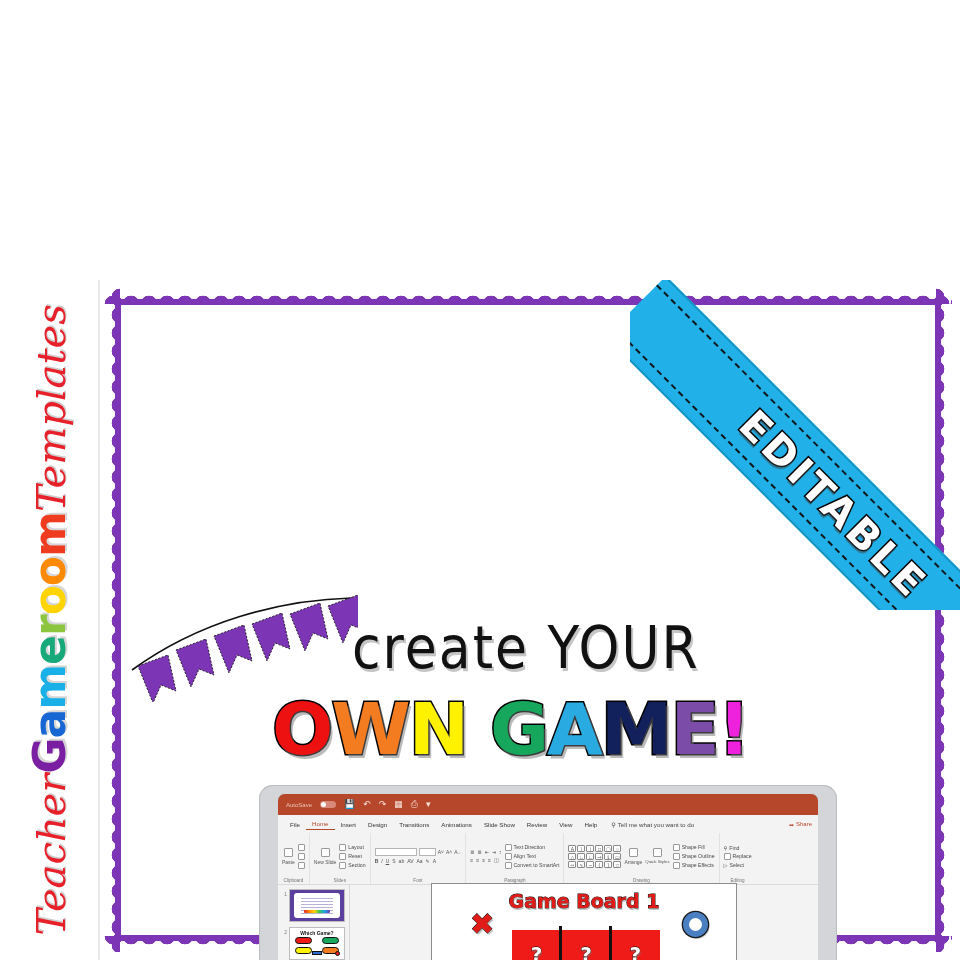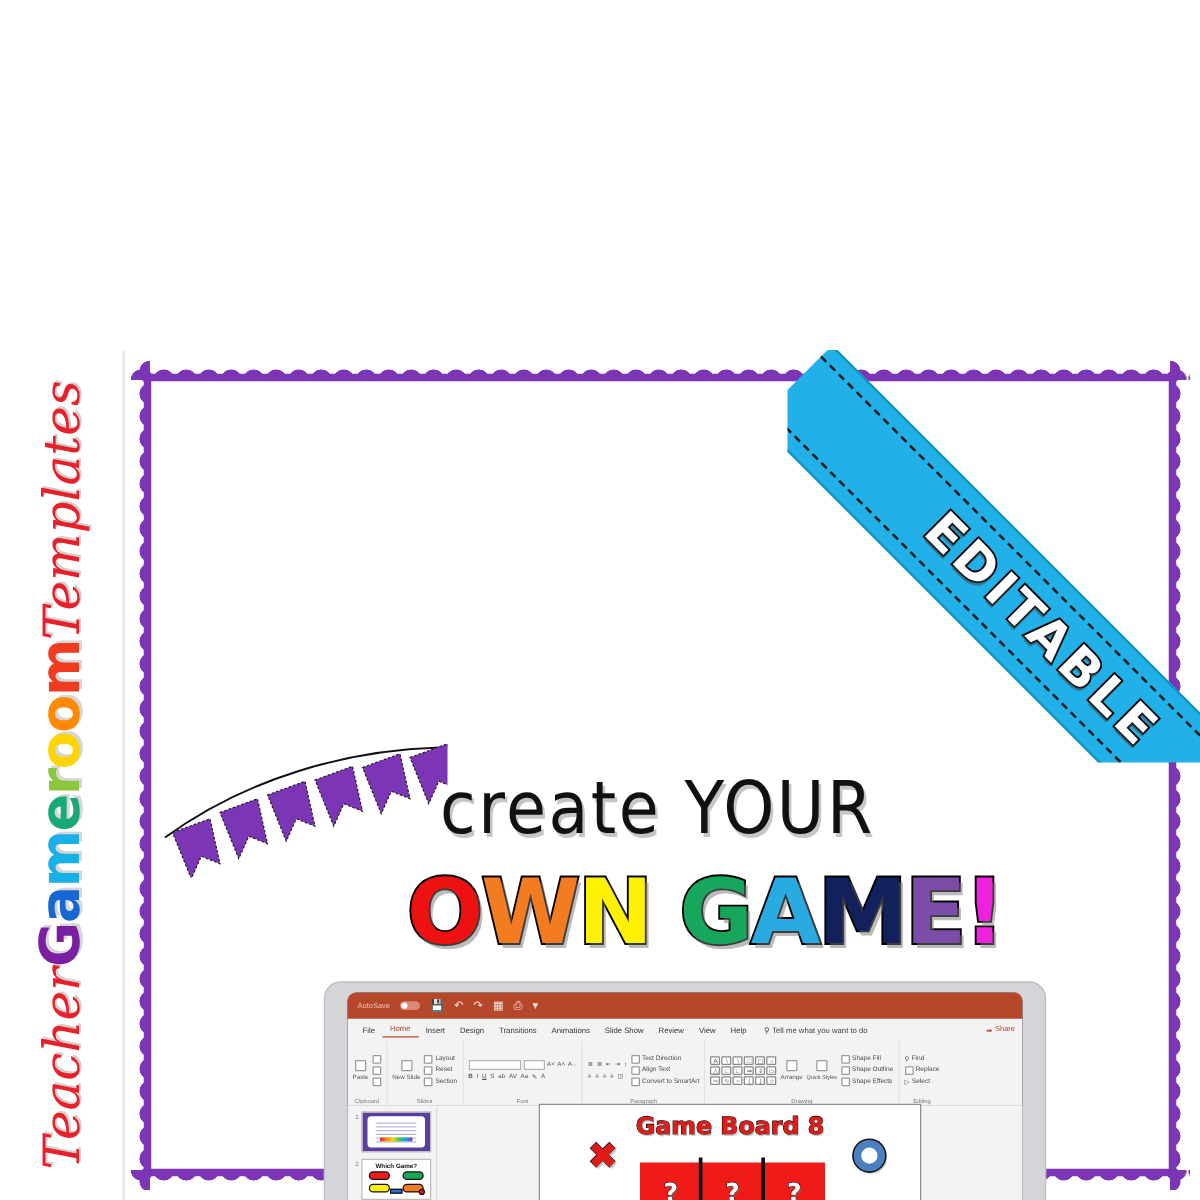--- a/index.html
+++ b/index.html
@@ -110,21 +110,20 @@
     letter-spacing: 2px; white-space: nowrap;
     text-shadow: 2px 3px 0 rgba(150,150,150,.55);
     transform: scaleY(1.12); transform-origin: left top;
   }
   .own-game {
     position: absolute; left: 272px; top: 410px; width: 530px; height: 80px;
     white-space: nowrap;
     font-family: "DejaVu Sans", sans-serif;
     font-weight: 700; font-size: 72px; line-height: 78px;
     letter-spacing: -2px;
-    text-align: right;
   }
   .own-game span {
     -webkit-text-stroke: 3px #000;
     paint-order: stroke fill;
     text-shadow: 3px 4px 0 rgba(120,120,120,.5);
   }
 
   
   .ribbon-wrap {
     position: absolute; right: 0; top: 0; width: 330px; height: 330px;
@@ -548,21 +547,21 @@
                     <div class="pill" style="right:5px;top:19px;background:#f47c20"></div>
                     <div class="sq" style="left:50%;transform:translateX(-50%);bottom:4px;"></div>
                     <div class="dot"></div>
                   </div>
                 </div>
 
               </div>
 
               <div class="slidepane">
                 <div class="slide">
-                  <div class="slide-title">Game Board 8</div>
+                  <div class="slide-title">Game Board 1</div>
                   <div class="xmark">✖</div>
                   <div class="omark"></div>
 
                   <div class="board">
                     <div class="cellgrid" id="cellgrid">
                         <div class="cell">
                           <span>?</span>
                         </div>
                         <div class="cell">
                           <span>?</span>

